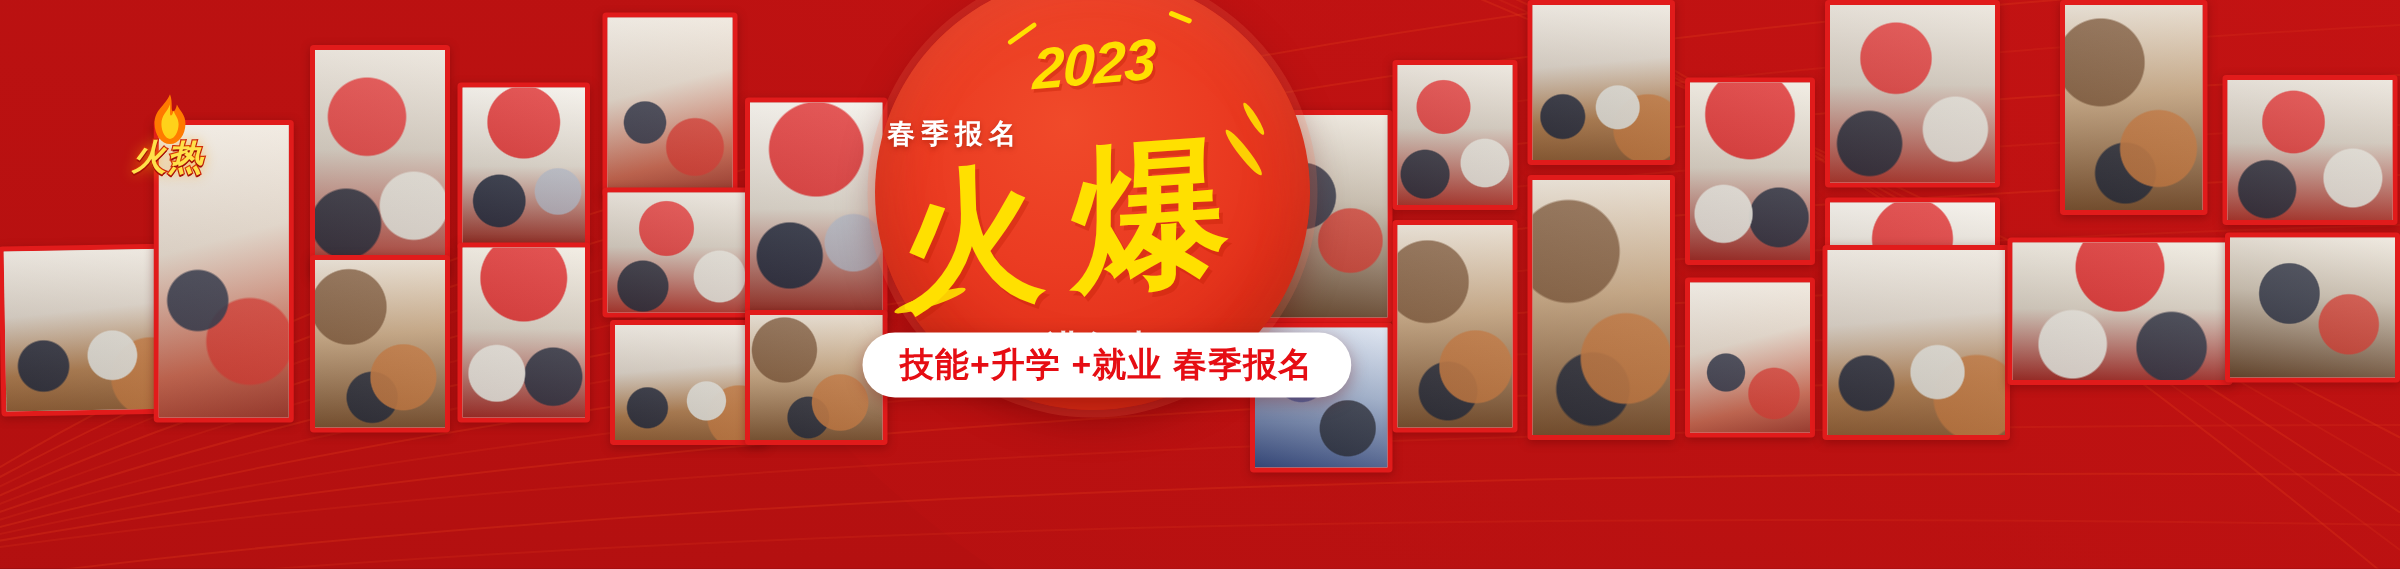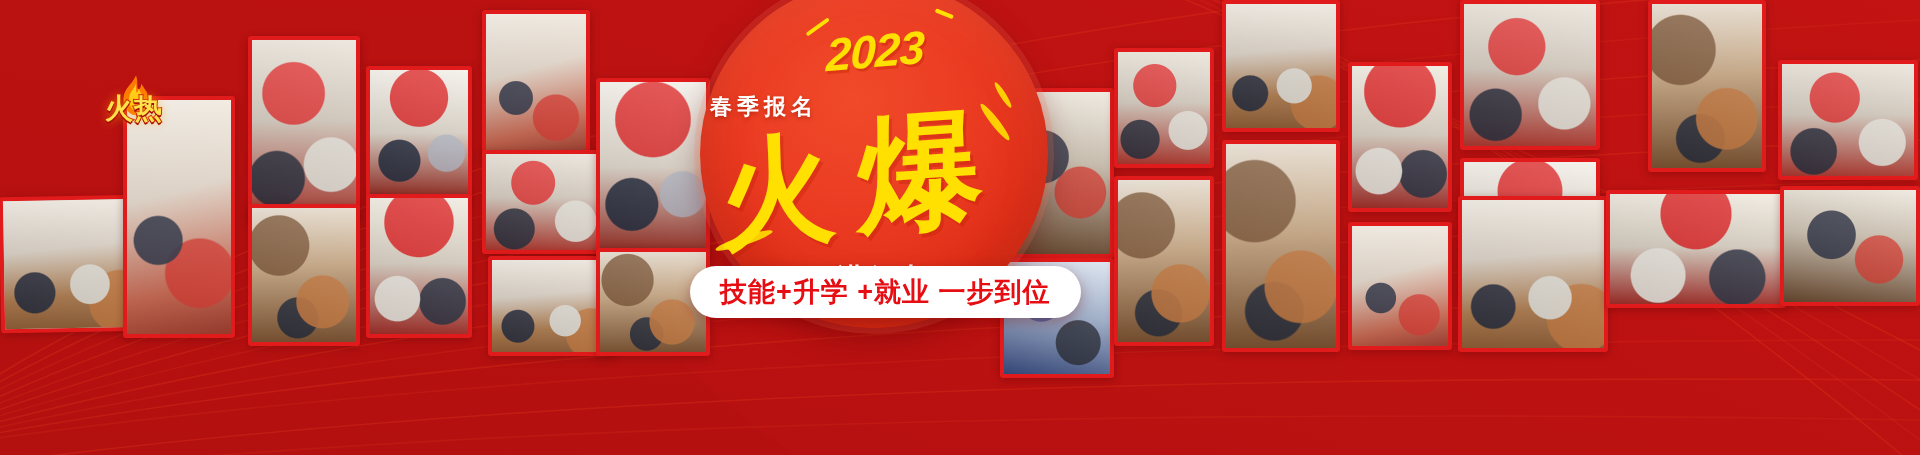--- a/index.html
+++ b/index.html
@@ -87,21 +87,21 @@
   .photo::after{
     content:""; position:absolute; inset:0;
     background:linear-gradient(200deg, rgba(255,255,255,.18), rgba(0,0,0,.12));
     pointer-events:none;
   }
 
   
   .hot-badge {
     position:absolute; left:88px; top:78px;
     width:92px; height:62px;
-    display:flex; align-items:center; justify-content:center;
+    display:flex; align-items:flex-end; justify-content:center;font-style:italic;
   }
   .flame {
     position:absolute; left:26px; top:-4px; width:44px; height:44px;
   }
   .hot-text {
     position:relative; z-index:2;
     font-size:28px; font-weight:bold; letter-spacing:1px;
     color:#ffe14a;
     -webkit-text-stroke:2px #c8140b;
     paint-order:stroke fill;
@@ -317,16 +317,16 @@
   <div class="huo">火</div>
   <div class="bao">爆</div>
 
   <div class="brush-streak s1"></div>
   <div class="brush-streak s2"></div>
   <div class="brush-streak s3"></div>
 
   <div class="progress">进行中·····</div>
 
   <div class="pill">
-    <span class="pill-text">技能+升学 +就业 一步到位</span>
+    <span class="pill-text">技能+升学 +就业 春季报名</span>
   </div>
 
 </div>
 
 </body></html>

